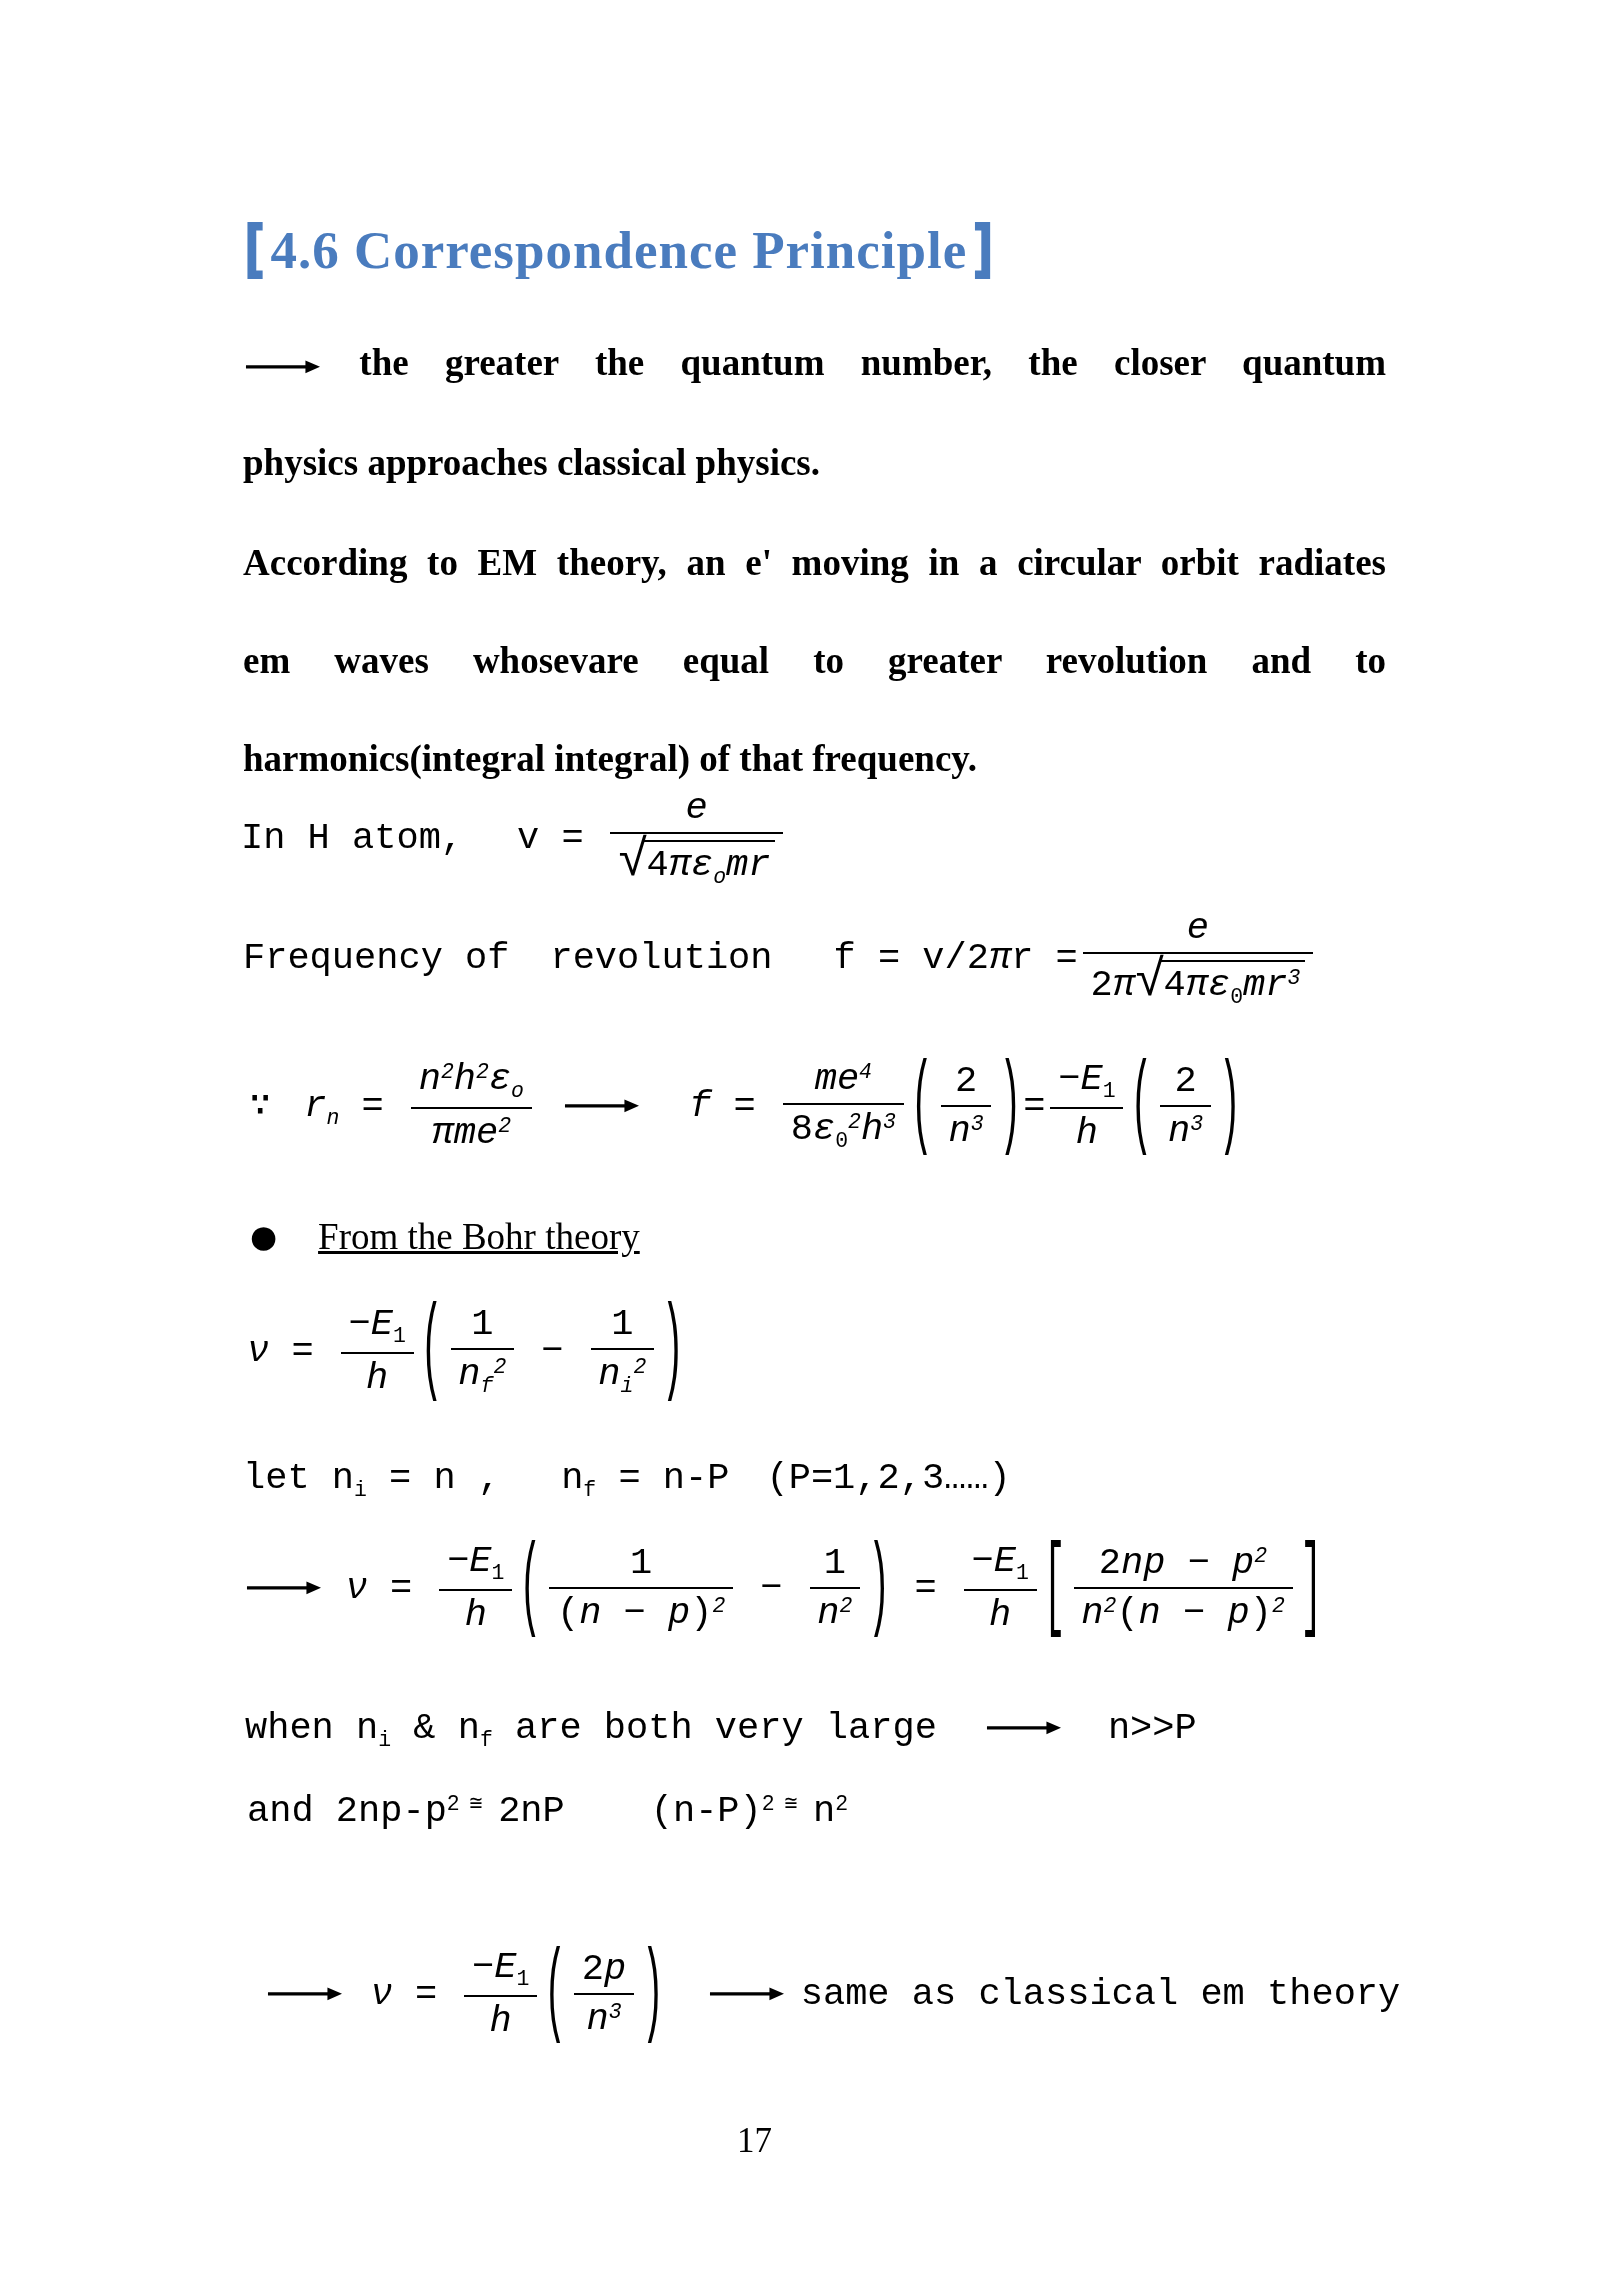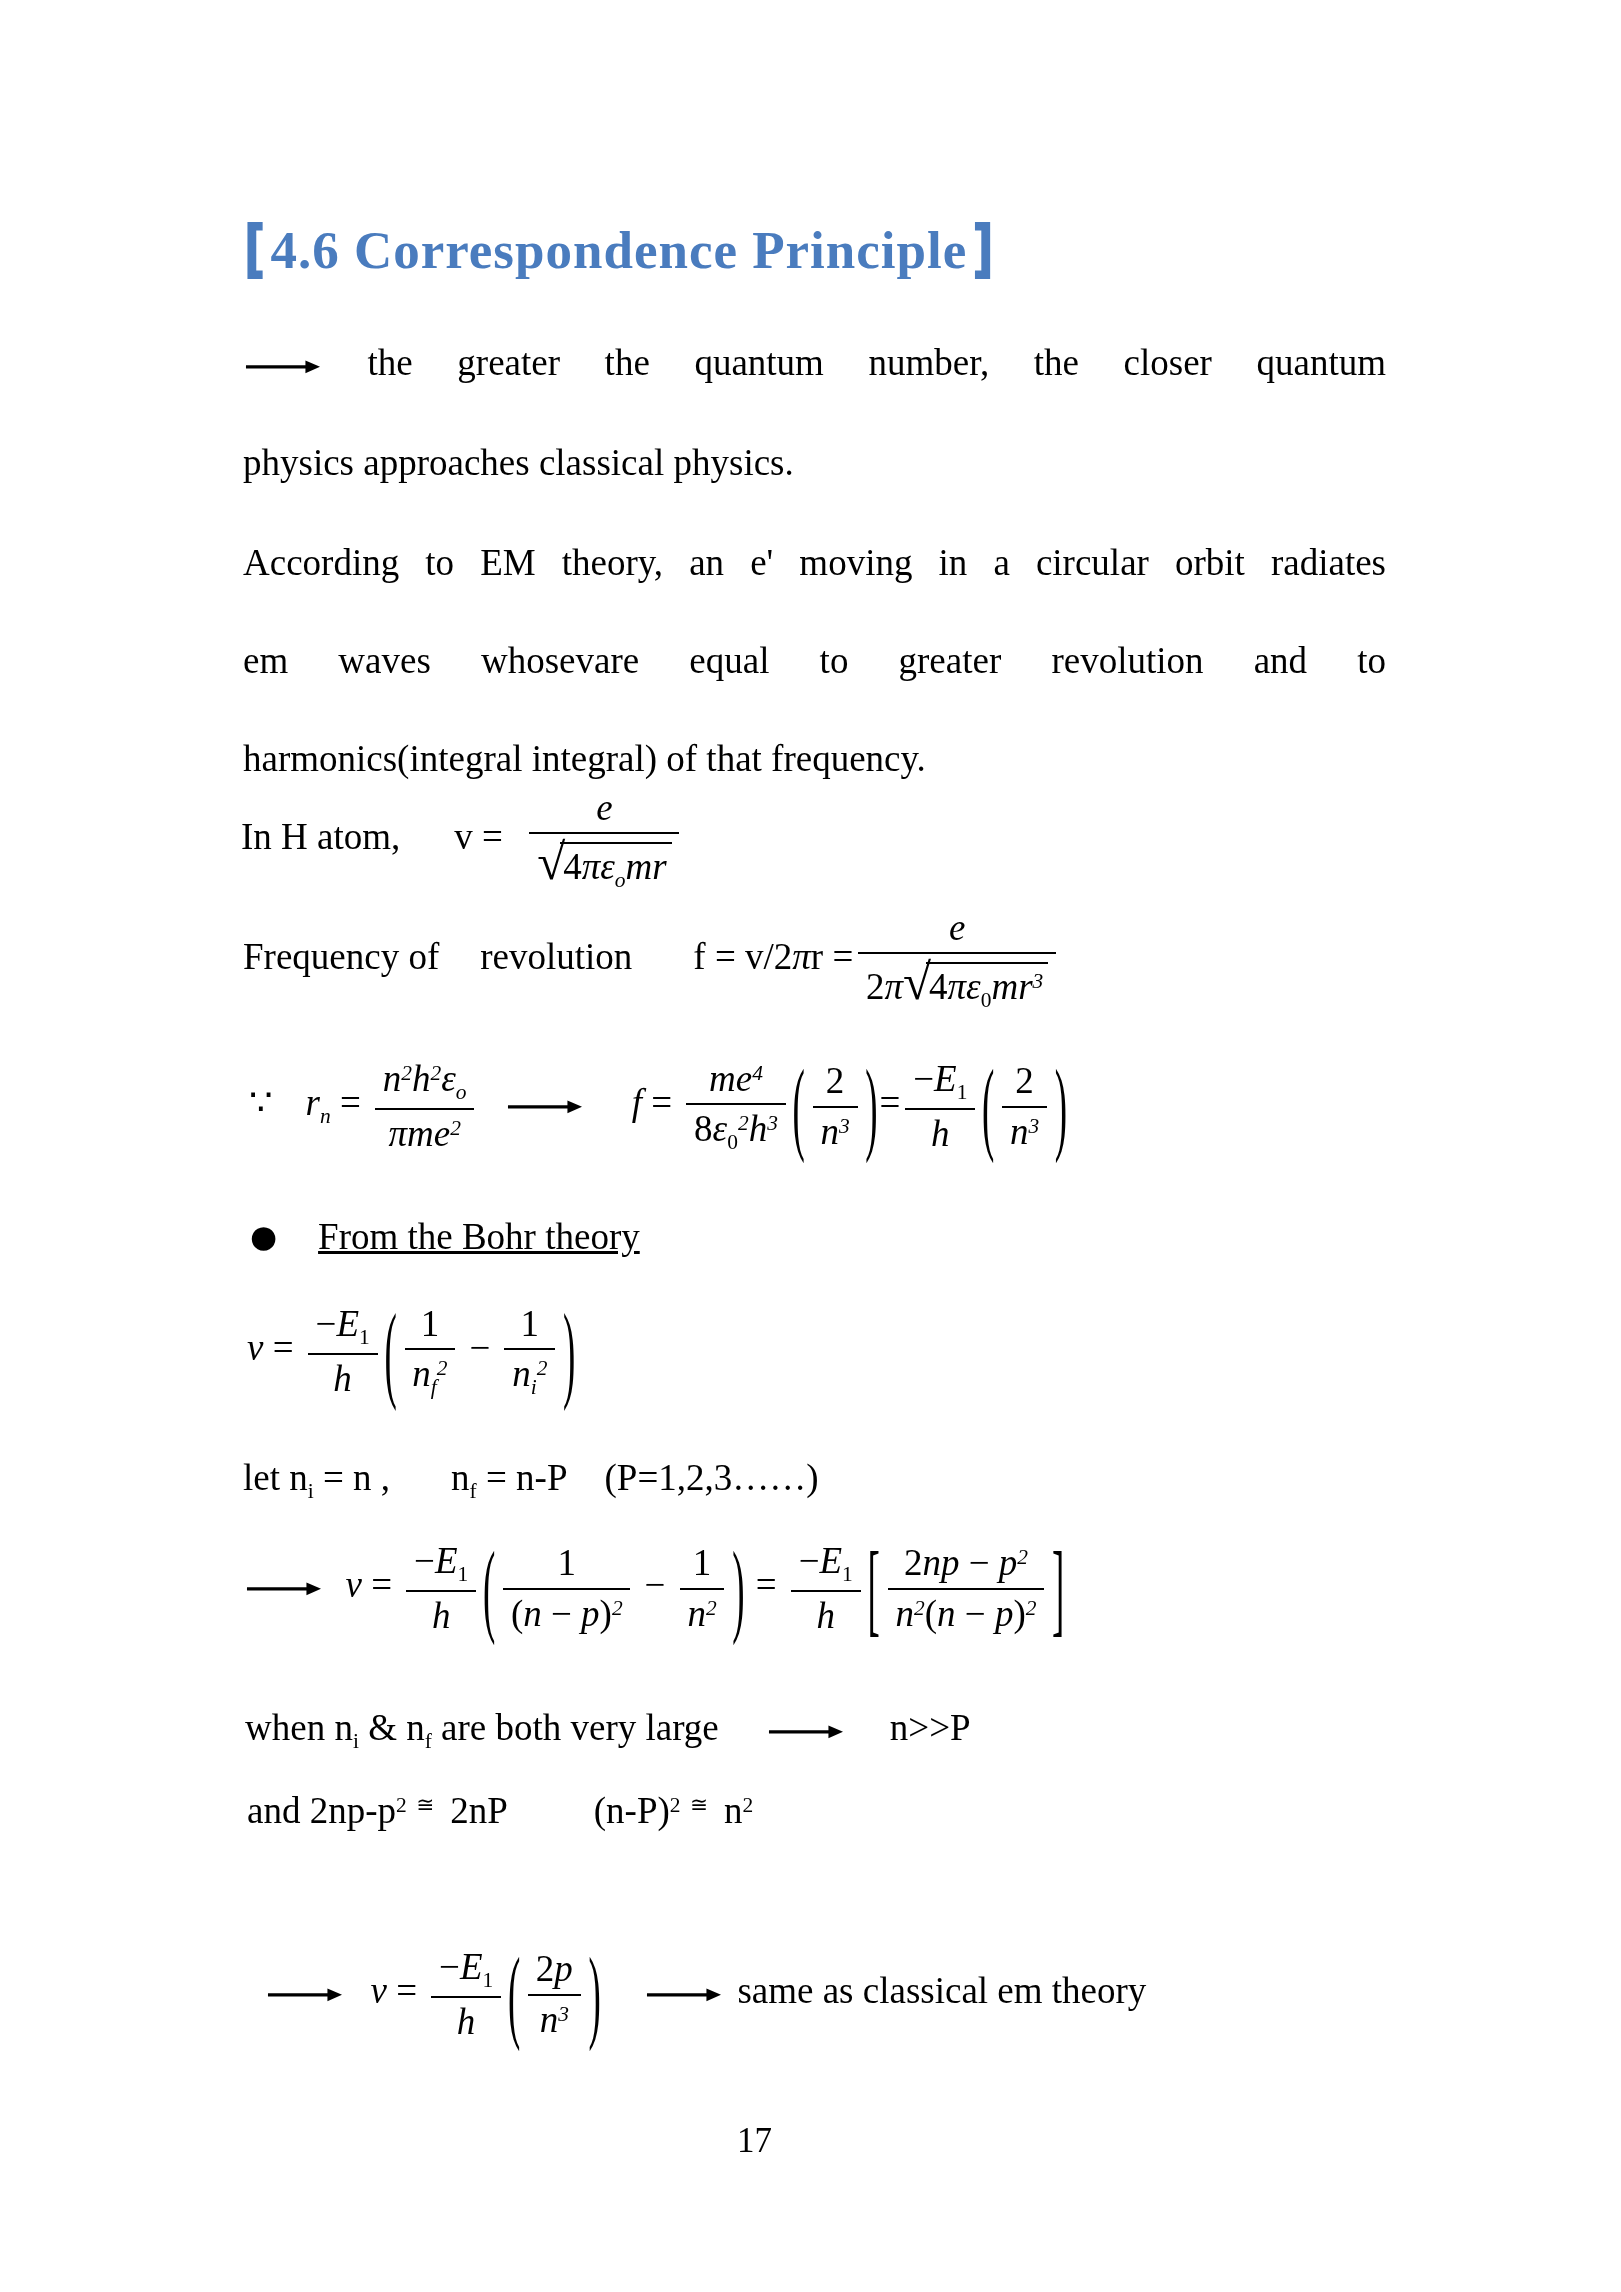--- a/index.html
+++ b/index.html
@@ -22,33 +22,35 @@
     white-space:nowrap;
   }
   .tbr{flex:0 0 auto;}
   .tbr.left{margin-right:5.9px;}
   .tbr.right{margin-left:5.9px;}
   
   .bt{
     position:absolute;
     font-size:37px;line-height:1.25;
     white-space:nowrap;
+    font-weight:bold;
   }
   .jline{
     width:1143px;
     white-space:normal;
     text-align:justify;
     text-align-last:justify;
   }
   .arr{display:inline-block;vertical-align:middle;margin:0 2px;line-height:0;}
   
   .fm{
     position:absolute;
     font-size:37px;line-height:1.25;
     white-space:nowrap;
+    font-family:Liberation Mono, monospace;
   }
   .fm .rm{font-style:normal;}
   .fm .it{font-style:italic;}
   .vsub{font-size:.58em;vertical-align:-0.38em;}
   .vsup{font-size:.58em;vertical-align:.52em;}
   .vsub.it,.vsup.it{font-style:italic;}
   .vsub.rm,.vsup.rm{font-style:normal;}
   .frac{
     display:inline-flex;flex-direction:column;
     vertical-align:middle;margin:0 4.9px;

